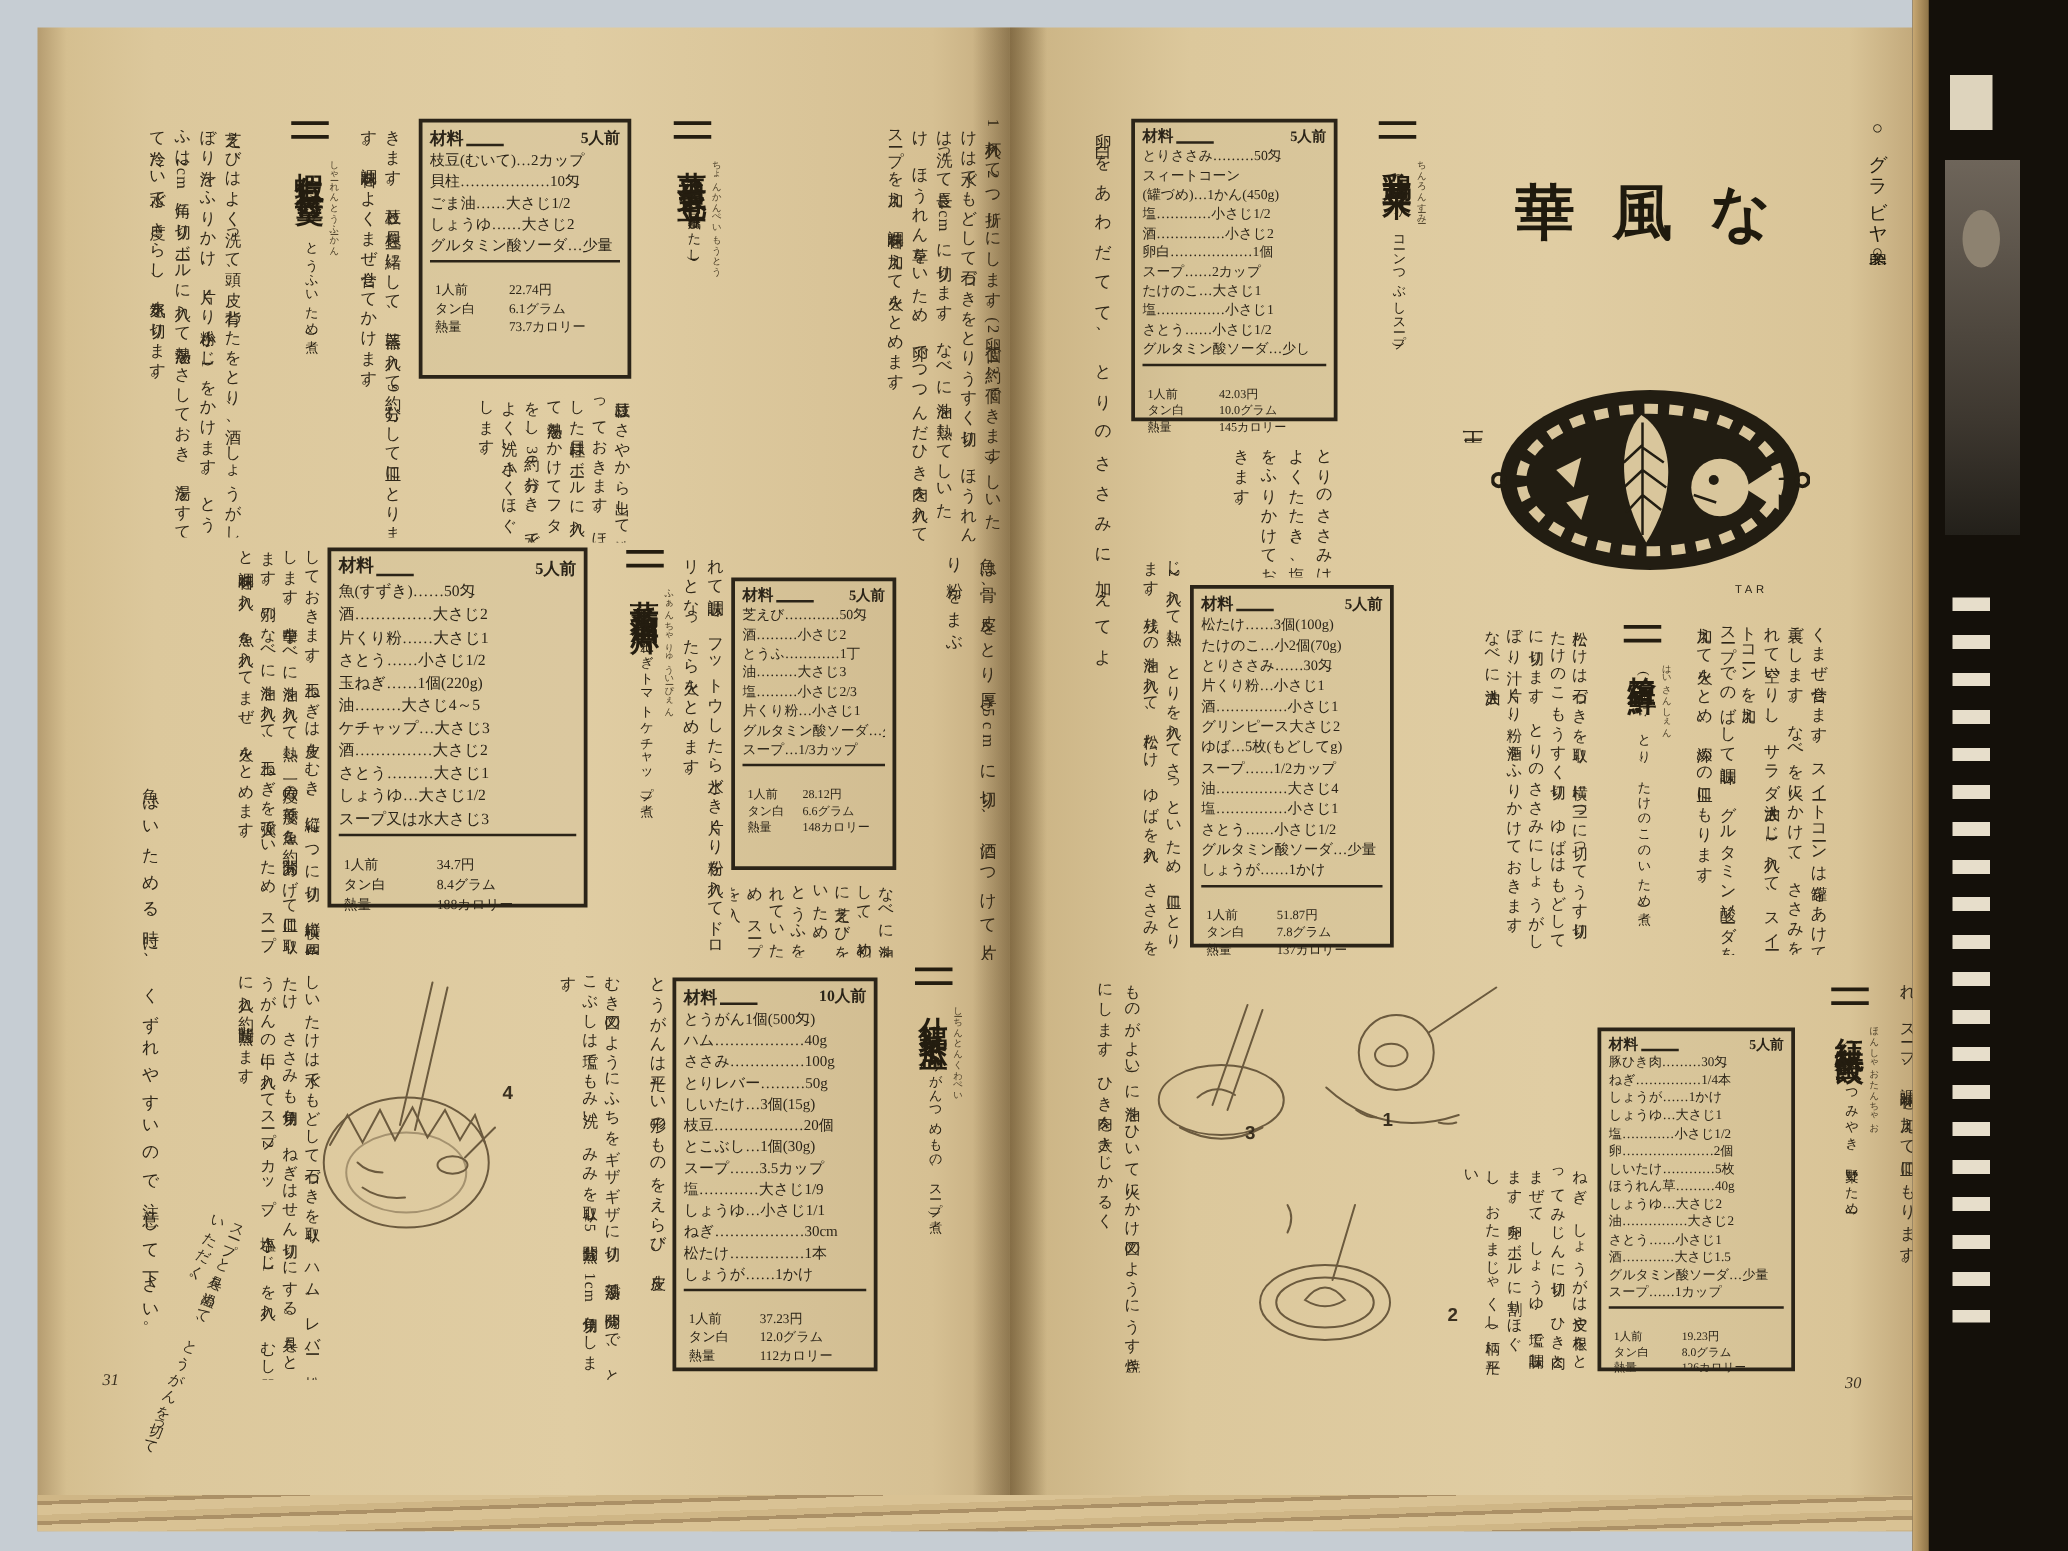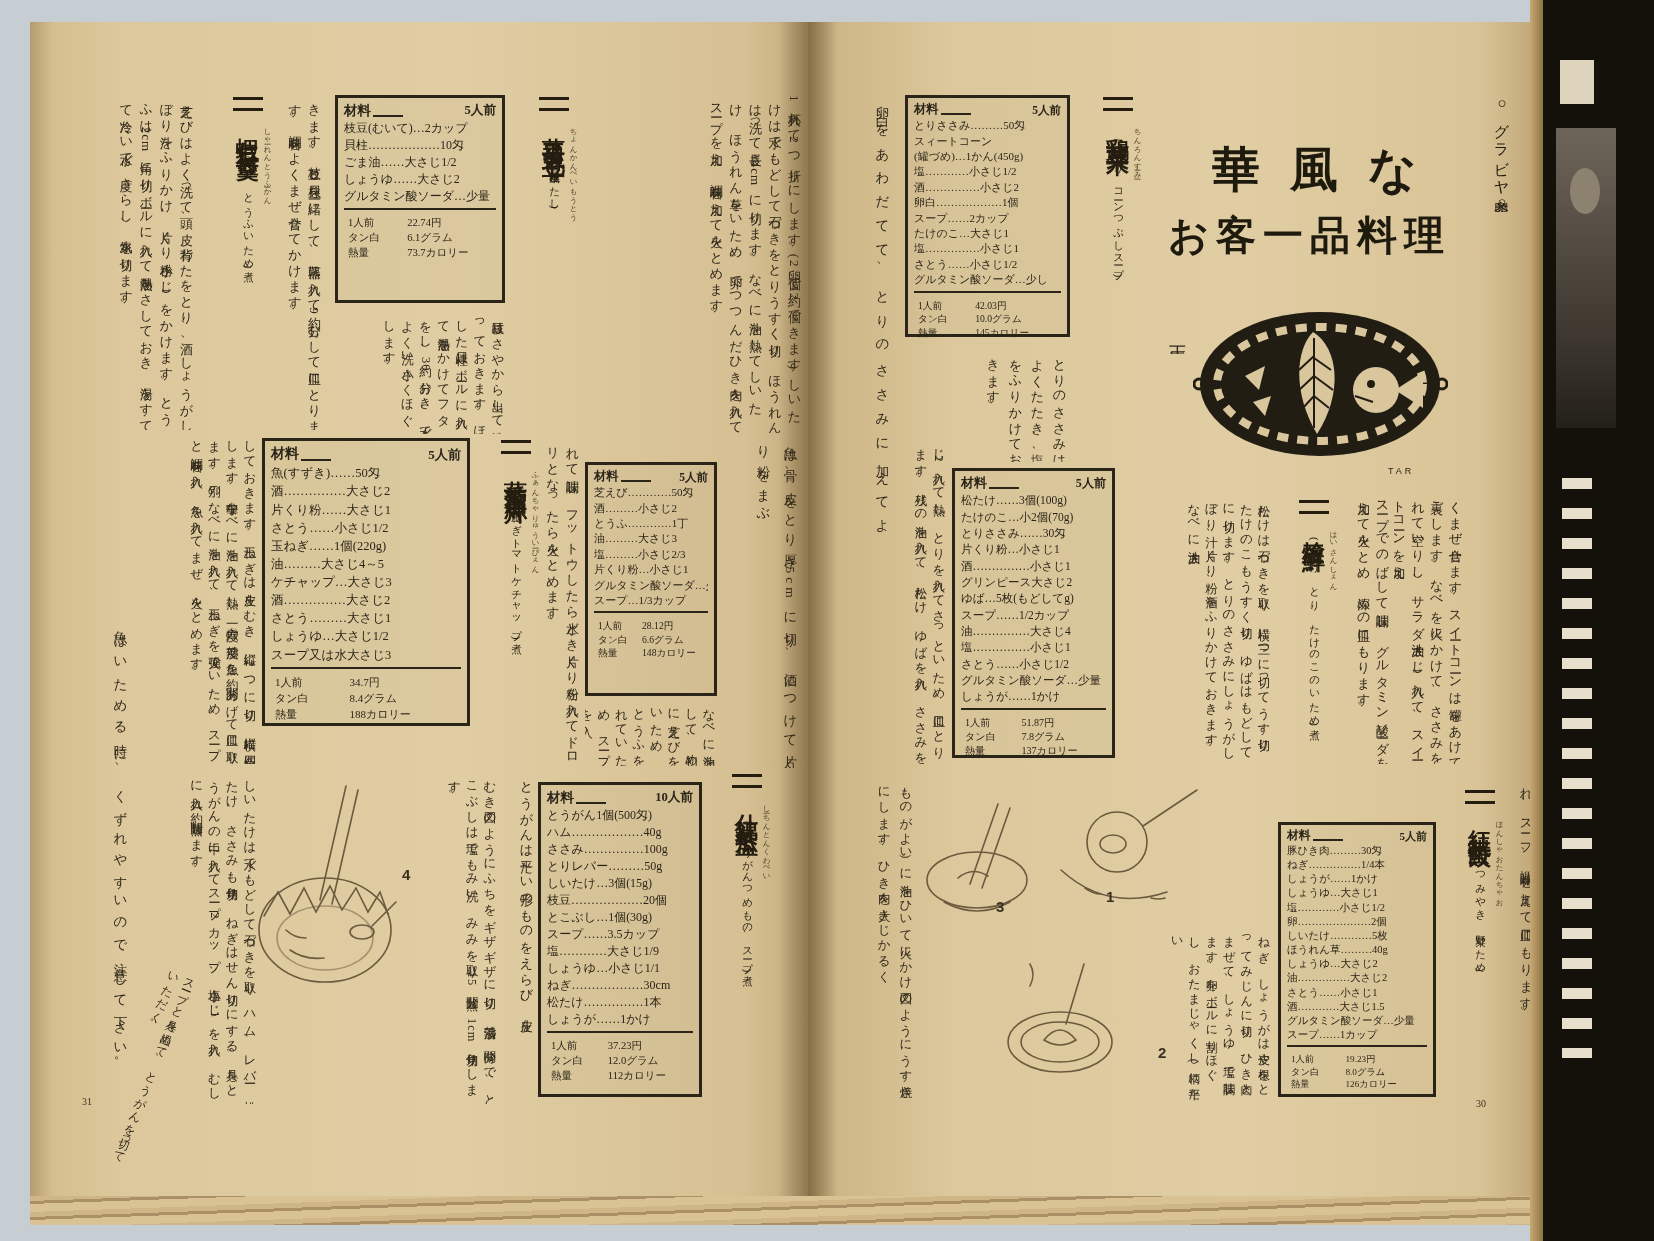--- a/index.html
+++ b/index.html
@@ -30,21 +30,21 @@
   .vt{position:absolute;writing-mode:vertical-rl;color:#30281a;letter-spacing:1px;line-height:1.5;
       overflow:hidden;text-align:left;}
   
   .ibox{position:absolute;border:3px solid #2b2418;color:#2b2418;padding:3px 6px 2px 6px;
         box-sizing:border-box;background:rgba(0,0,0,0.02);}
   .ibox-head{display:flex;align-items:flex-end;}
   .mat{font-weight:bold;font-size:1.12em;}
   .ul{flex:0 0 30px;border-bottom:2px solid #2b2418;margin:0 4px 3px 2px;height:1em;}
   .serv{margin-left:auto;font-weight:bold;font-size:1.05em;}
   .ing{white-space:nowrap;overflow:hidden;}
-  .ibox-foot{border-top:2px solid #2b2418;margin-top:3px;padding:6px 0 0 4px;font-size:0.88em;}
+  .ibox-foot{border-top:2px solid #2b2418;margin-top:3px;padding:16px 0 0 4px;font-size:0.88em;}
   .fr{display:flex;}
   .fr span:first-child{width:40%;}
   .fr span:last-child{width:60%;}
   
   .rtitle{position:absolute;writing-mode:vertical-rl;color:#241d10;padding-top:24px;box-sizing:border-box;}
   .drule{position:absolute;top:2px;right:1px;width:30px;height:8px;
          border-top:3px solid #241d10;border-bottom:3px solid #241d10;}
   .rname{font-size:23px;font-weight:bold;letter-spacing:5px;
          font-family:"Liberation Sans","DejaVu Sans",sans-serif;}
   .rread{position:absolute;right:-8px;top:28px;font-size:7.5px;letter-spacing:0;color:#4a3e28;}
@@ -56,21 +56,21 @@
   #main-title-2{left:1168px;top:208px;font-size:40px;letter-spacing:7px;}
   #gravure-note{left:1490px;top:94px;font-size:15px;letter-spacing:2px;}
   #author{left:1163px;top:330px;font-size:19px;letter-spacing:6px;}
   
   .fign{position:absolute;font-family:"Liberation Sans","DejaVu Sans",sans-serif;
         font-weight:bold;font-size:15px;color:#3a3020;}
   .illus{position:absolute;}
   .illus svg{display:block;}
   #logo-sig{position:absolute;left:1388px;top:466px;font-size:9px;letter-spacing:3px;color:#2b2418;
             font-family:"Liberation Sans",sans-serif;}
-  .pgnum{position:absolute;font-size:10px;color:#3a3020;}
+  .pgnum{position:absolute;font-size:13px;color:#3a3020;font-style:italic;}
 </style>
 </head>
 <body>
 
 <div id="scan">
 
   <div class="page" id="page-left"></div>
 
   <div class="vt" style="left:88px;top:95px;width:108px;height:335px;font-size:13px;line-height:1.55;">芝えびはよく洗って頭、皮、背わたをとり、酒、しょうがしぼり汁をふりかけ、片くり粉小さじ1をかけます。とうふは2cm角に切りボールに入れて熱湯をさしておき、湯をすてて冷たい水で2度さらし、水気を切ります。</div>
 
@@ -310,21 +310,20 @@
   <div class="vt" style="left:905px;top:350px;width:165px;height:112px;font-size:13px;line-height:1.7;">とりのささみはよくたたき、塩、酒をふりかけておきます。</div>
 
   <div class="rtitle" style="left:1076px;top:95px;width:58px;height:335px;">
     <span class="drule"></span>
     <span class="rname">鶏茸粟米</span><span class="rsub">(とり、コーンつぶしスープ)</span>
     <span class="rread">ちんろんすーみー</span>
   </div>
 
   <div class="vt htitle" id="gravure-note" style="font-weight:normal;">○グラビヤ参照○</div>
   <div class="htitle" id="main-title-1">華風な</div>
-  <div class="htitle" id="main-title-2">お客一品料理</div>
   <div class="vt" id="author" style="font-size:19px;">王馬熙純</div>
 
   <div class="illus" style="left:1193px;top:298px;">
     <svg width="255" height="176" viewBox="0 0 255 176">
       <ellipse cx="127" cy="86" rx="120" ry="72" fill="#221d12"></ellipse>
       <ellipse cx="127" cy="86" rx="103" ry="57" fill="none" stroke="#d9c69c" stroke-width="8" stroke-dasharray="11 9"></ellipse>
       <circle cx="6" cy="86" r="5" fill="none" stroke="#221d12" stroke-width="3"></circle>
       <circle cx="249" cy="86" r="5" fill="none" stroke="#221d12" stroke-width="3"></circle>
       <path d="M120 34 C146 50 150 96 124 136 C100 96 102 52 120 34 Z" fill="#d9c69c"></path>
       <path d="M121 40 L121 130 M121 60 L138 72 M121 78 L140 92 M121 58 L106 72 M121 78 L104 94 M121 98 L136 110 M121 98 L108 112" stroke="#221d12" stroke-width="2" fill="none"></path>

